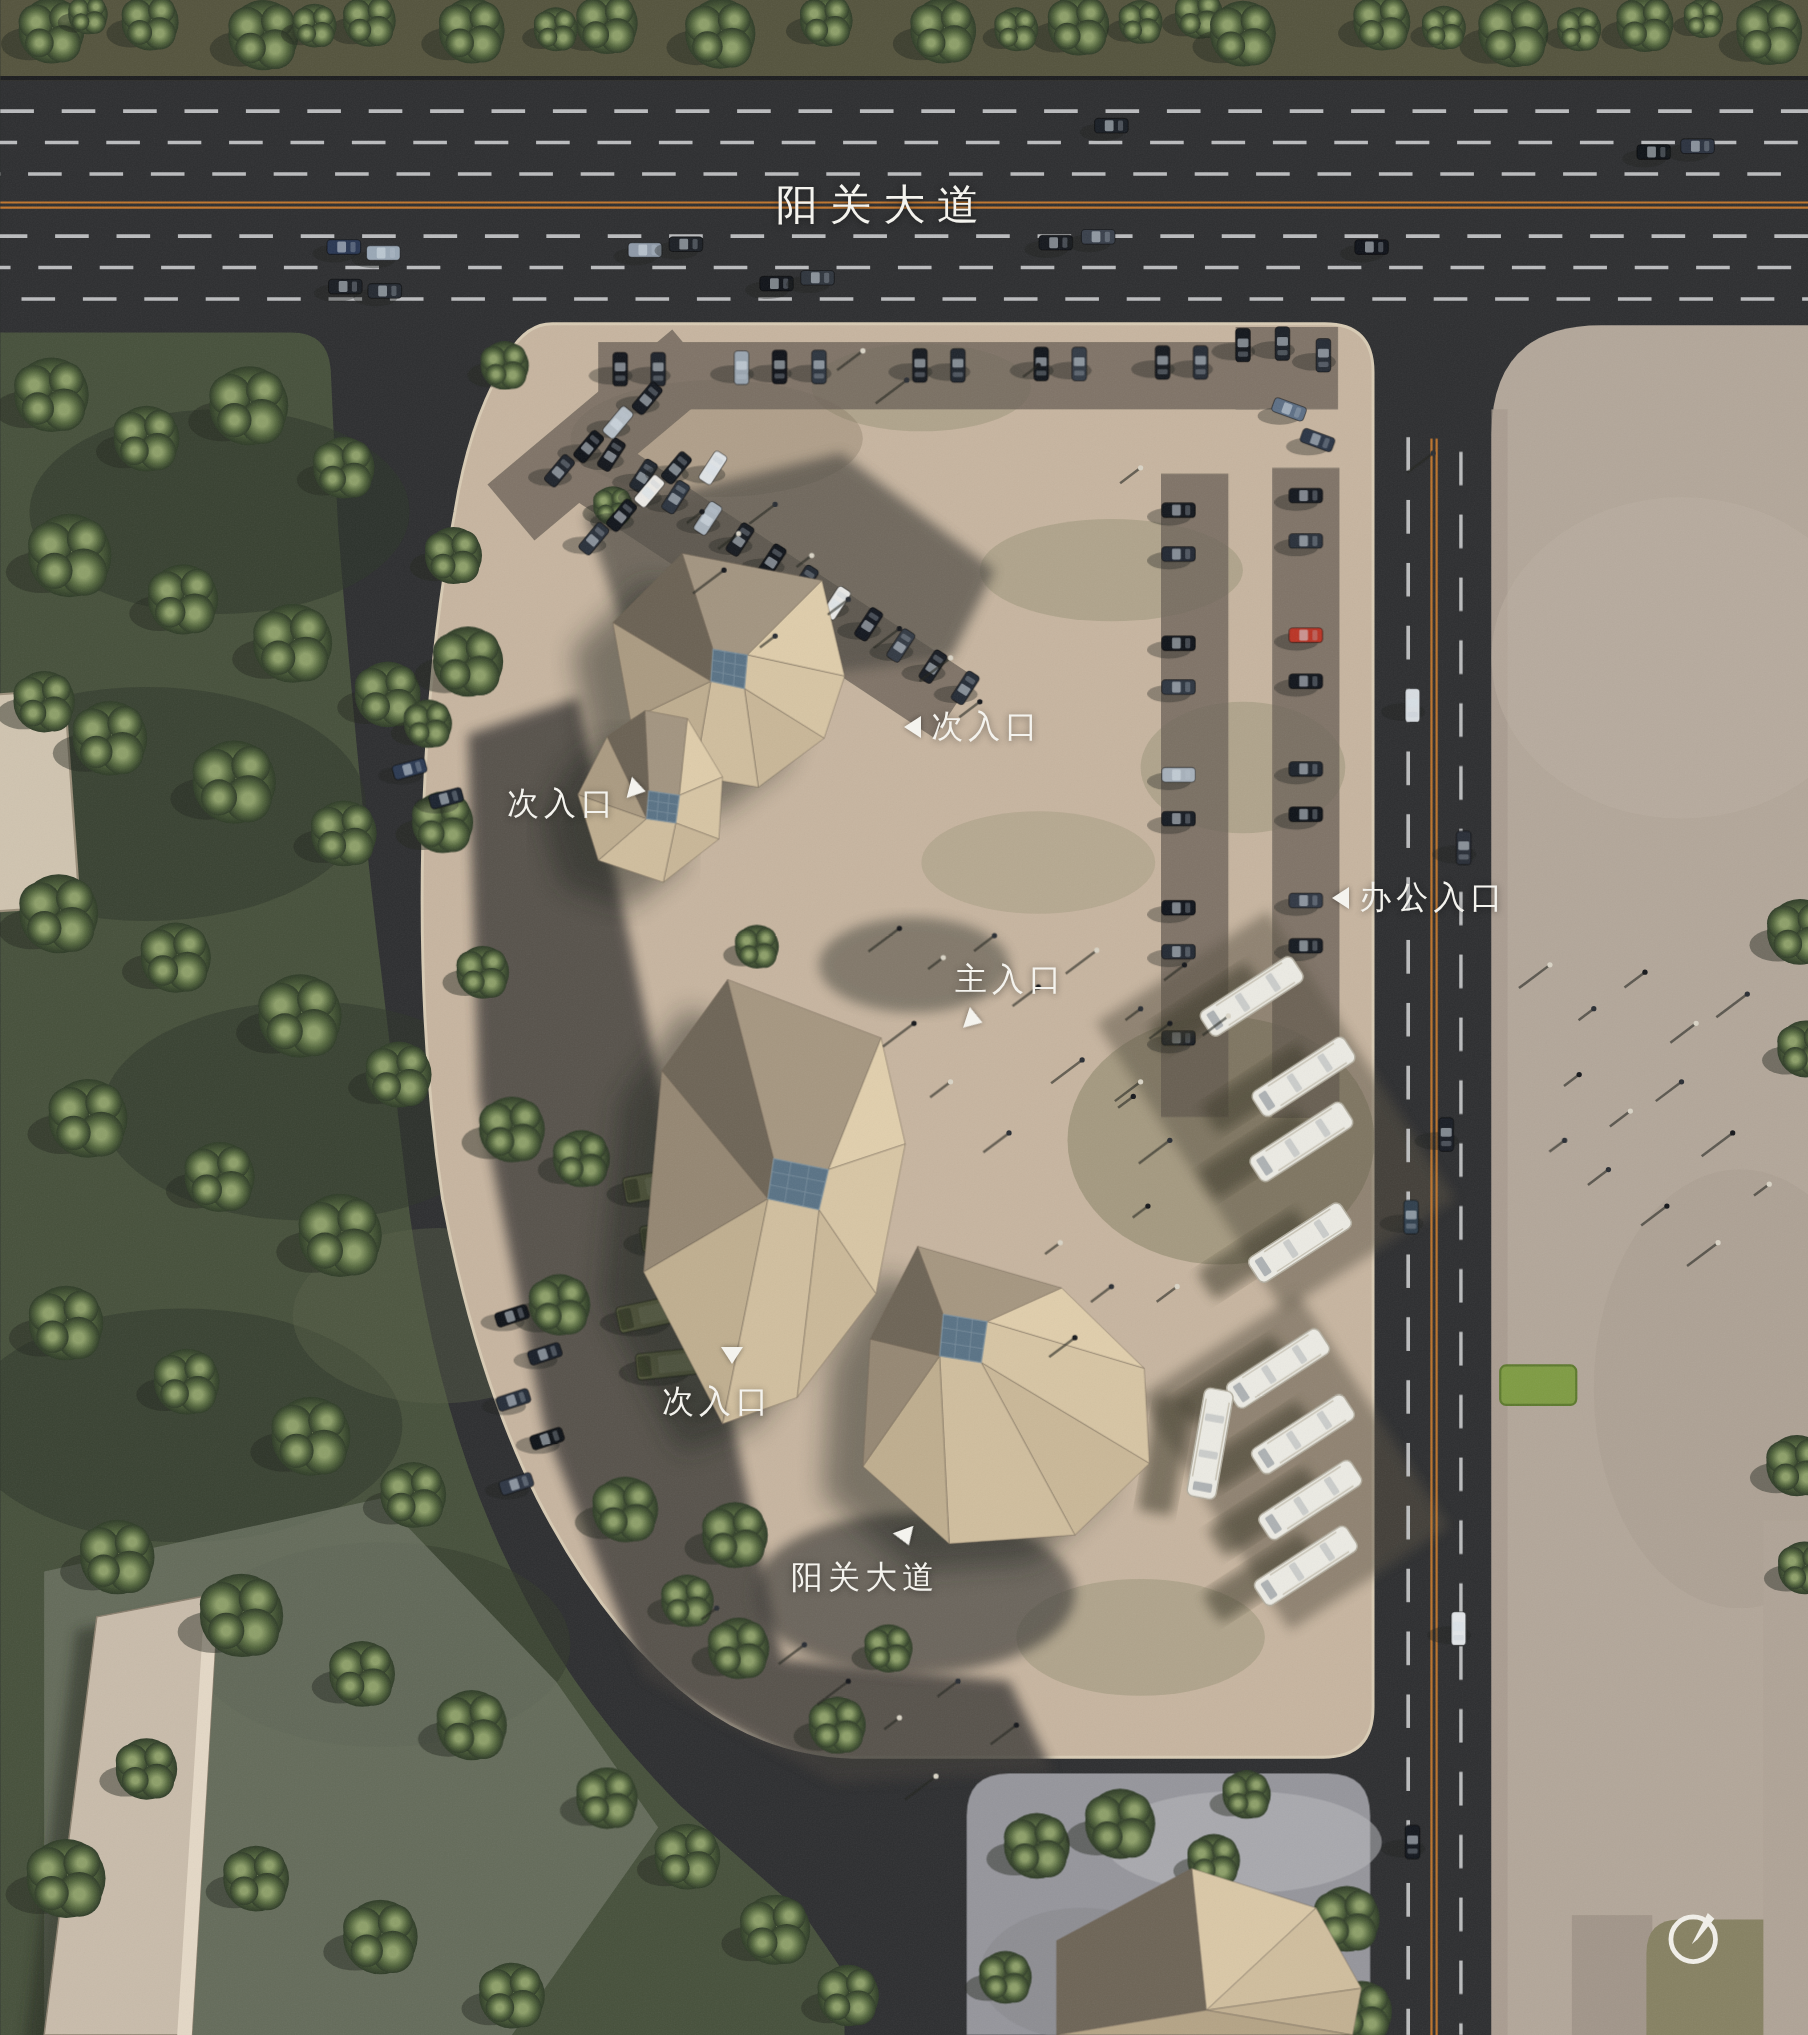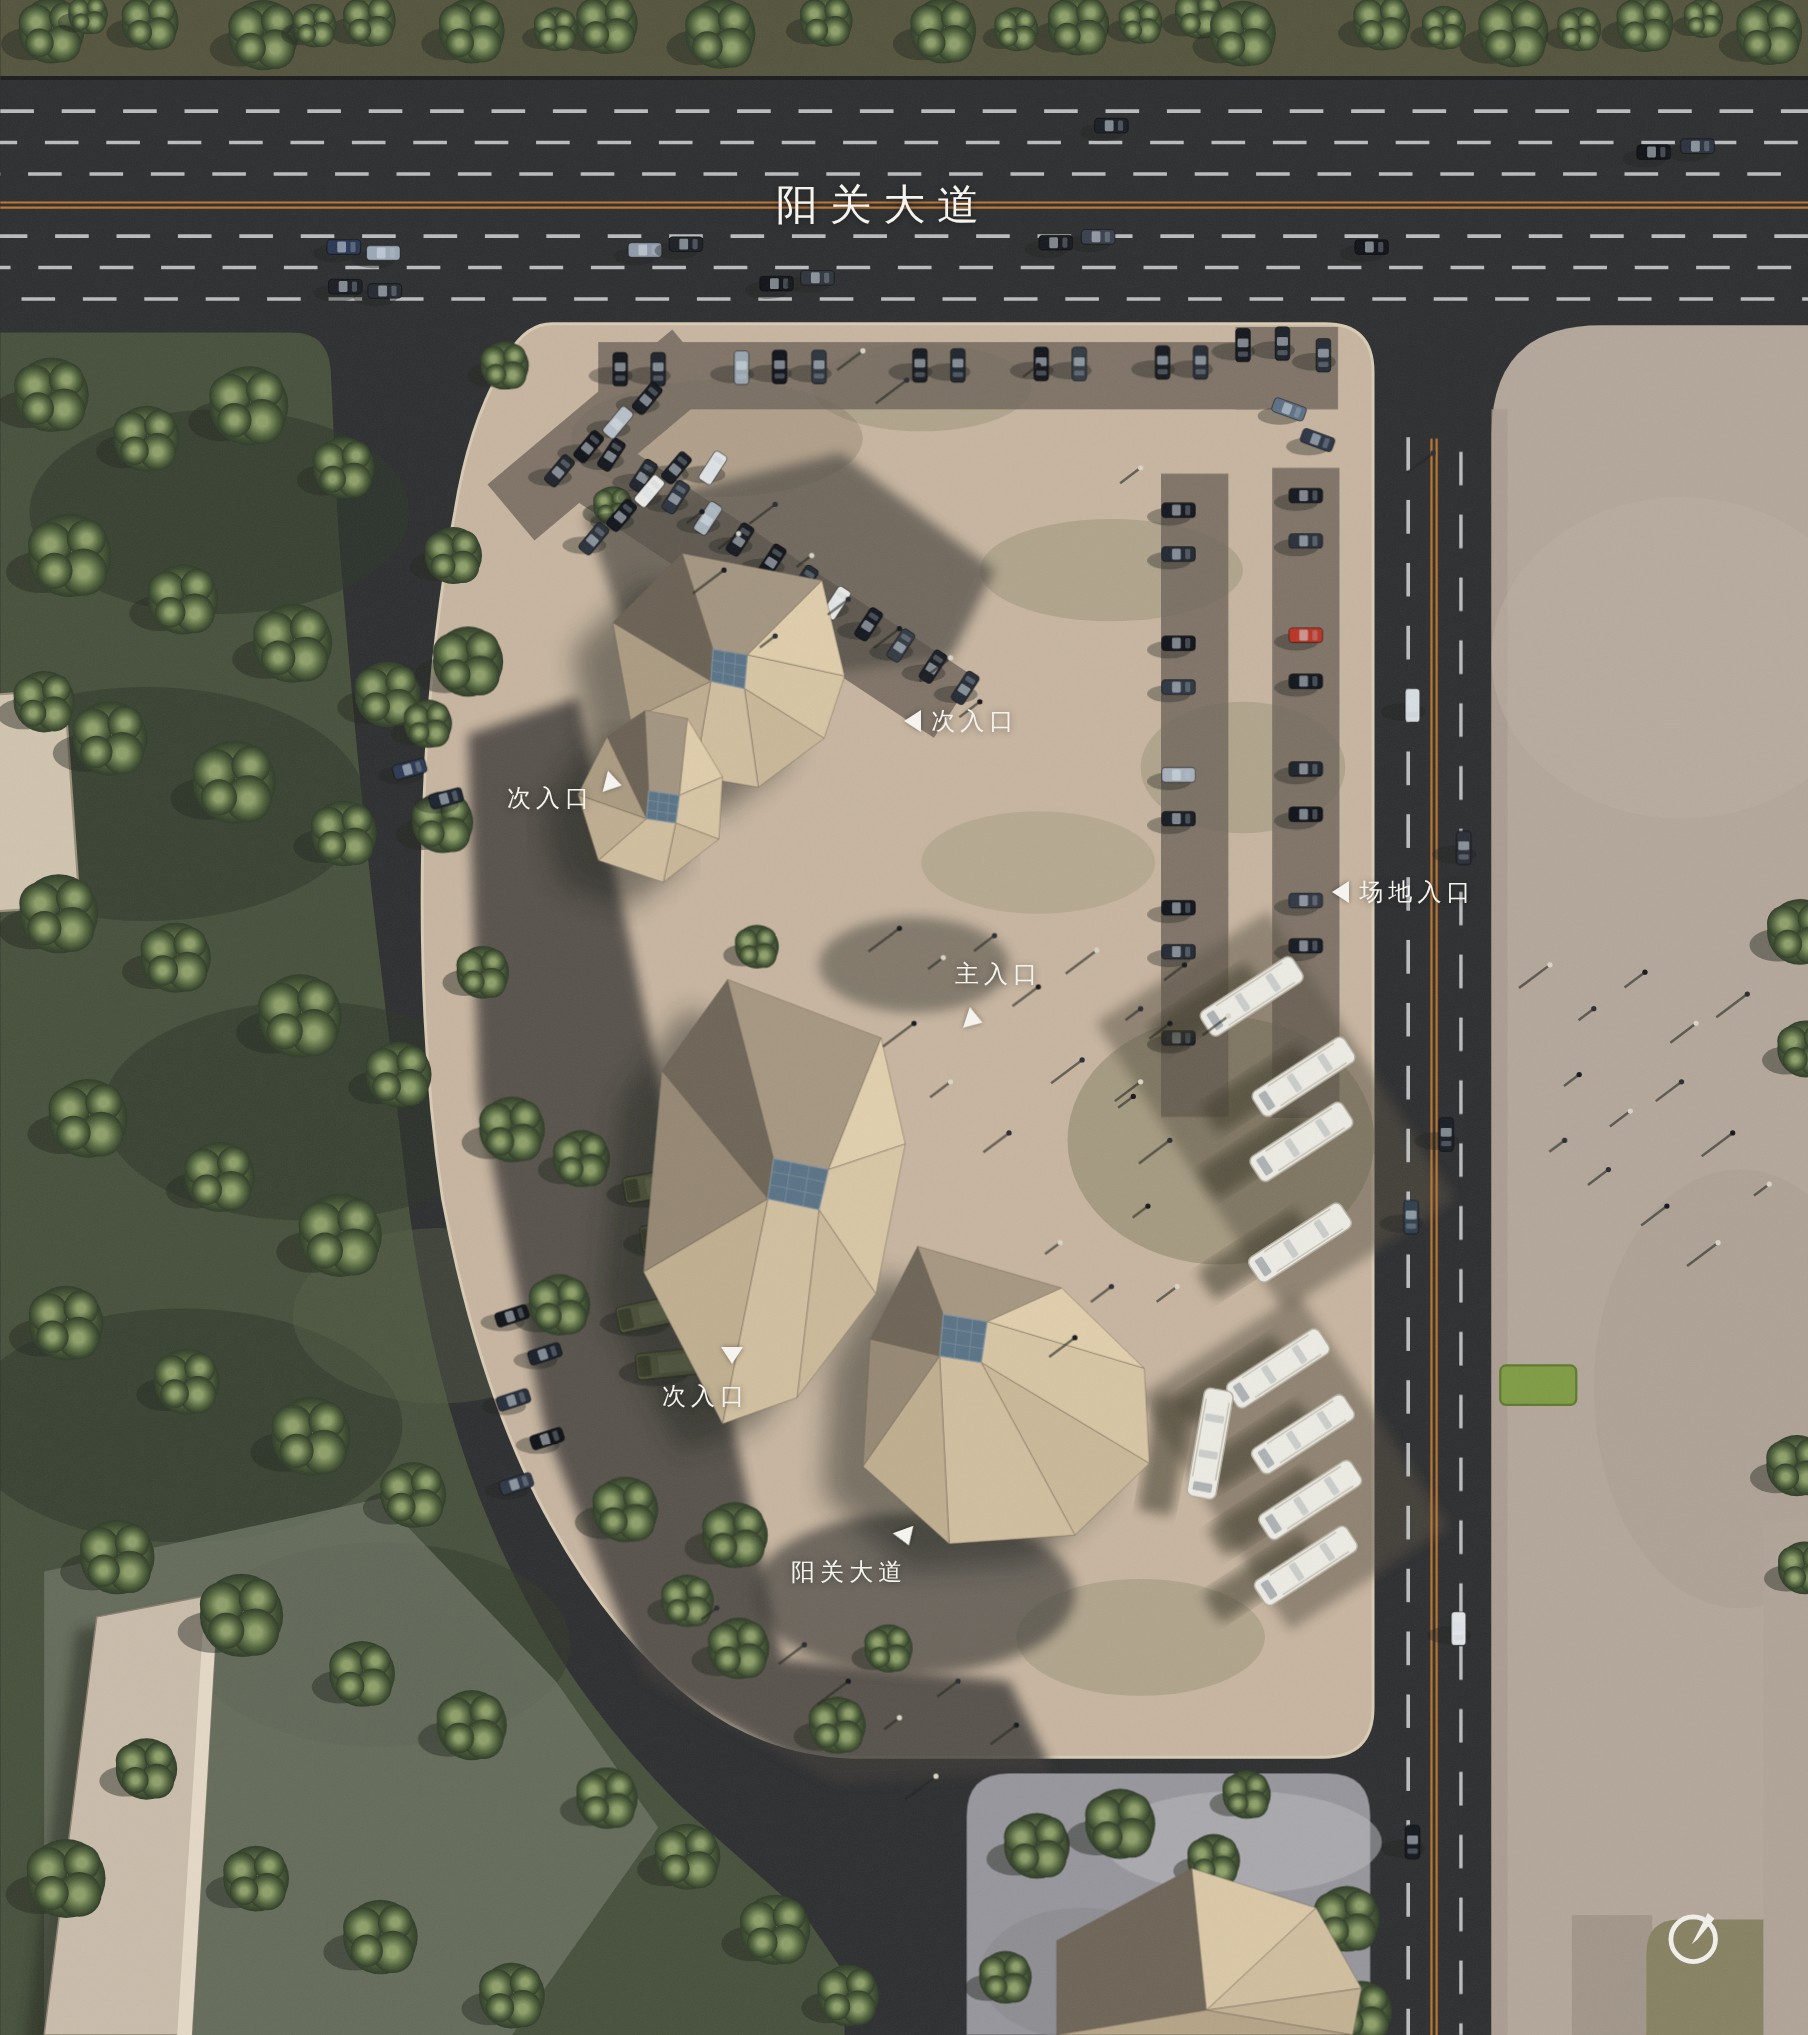--- a/index.html
+++ b/index.html
@@ -1,19 +1,19 @@
 <!DOCTYPE html>
 <html style="font-size:11.7px"><head>
 <meta charset="utf-8">
 <style>
   html,body{margin:0;padding:0;background:#1d1e20;}
   .canvas{position:relative;width:1809px;height:2035px;overflow:hidden;background:#2e2f31;
           font-family:"DejaVu Sans","Liberation Sans",sans-serif;}
   .canvas svg{position:absolute;left:0;top:0;}
-  .lbl{position:absolute;color:#f4f3ee;font-size:24px;letter-spacing:5.1px;white-space:nowrap;
+  .lbl{position:absolute;color:#f4f3ee;font-size:32px;letter-spacing:5.1px;white-space:nowrap;
        text-shadow:0 0.7px 7.3px rgba(0,0,0,.45);display:flex;align-items:center;gap:10.2px;}
   .lbl.road{font-size:42px;letter-spacing:11.7px;font-weight:400;}
   .tri{width:0;height:0;display:inline-block;filter:drop-shadow(0 0.7px 2.9px rgba(0,0,0,.4));}
   .tri-left {border-top:11px solid transparent;border-bottom:11px solid transparent;border-right:17.5px solid #f4f3ee;}
   .tri-right{border-top:11px solid transparent;border-bottom:11px solid transparent;border-left:17.5px solid #f4f3ee;}
   .tri-down {border-left:11px solid transparent;border-right:11px solid transparent;border-top:17.5px solid #f4f3ee;}
 </style>
 </head>
 <body>
 
@@ -869,21 +869,21 @@
   <span>次入口</span>
 </div>
 
 <div class="lbl" style="left:507px;top:782px">
   <span>次入口</span>
   <span class="tri tri-right" style="transform:translateY(-14.6px) rotate(14deg)"></span>
 </div>
 
 <div class="lbl" style="left:1332px;top:876px">
   <span class="tri tri-left"></span>
-  <span>场地入口</span>
+  <span>办公入口</span>
 </div>
 
 <div class="lbl" style="left:955px;top:958px">
   <span>主入口</span>
 </div>
 <div class="lbl" style="left:966px;top:1009px">
   <span class="tri tri-right" style="transform:rotate(18deg)"></span>
 </div>
 
 <div class="lbl" style="left:721px;top:1347px">

